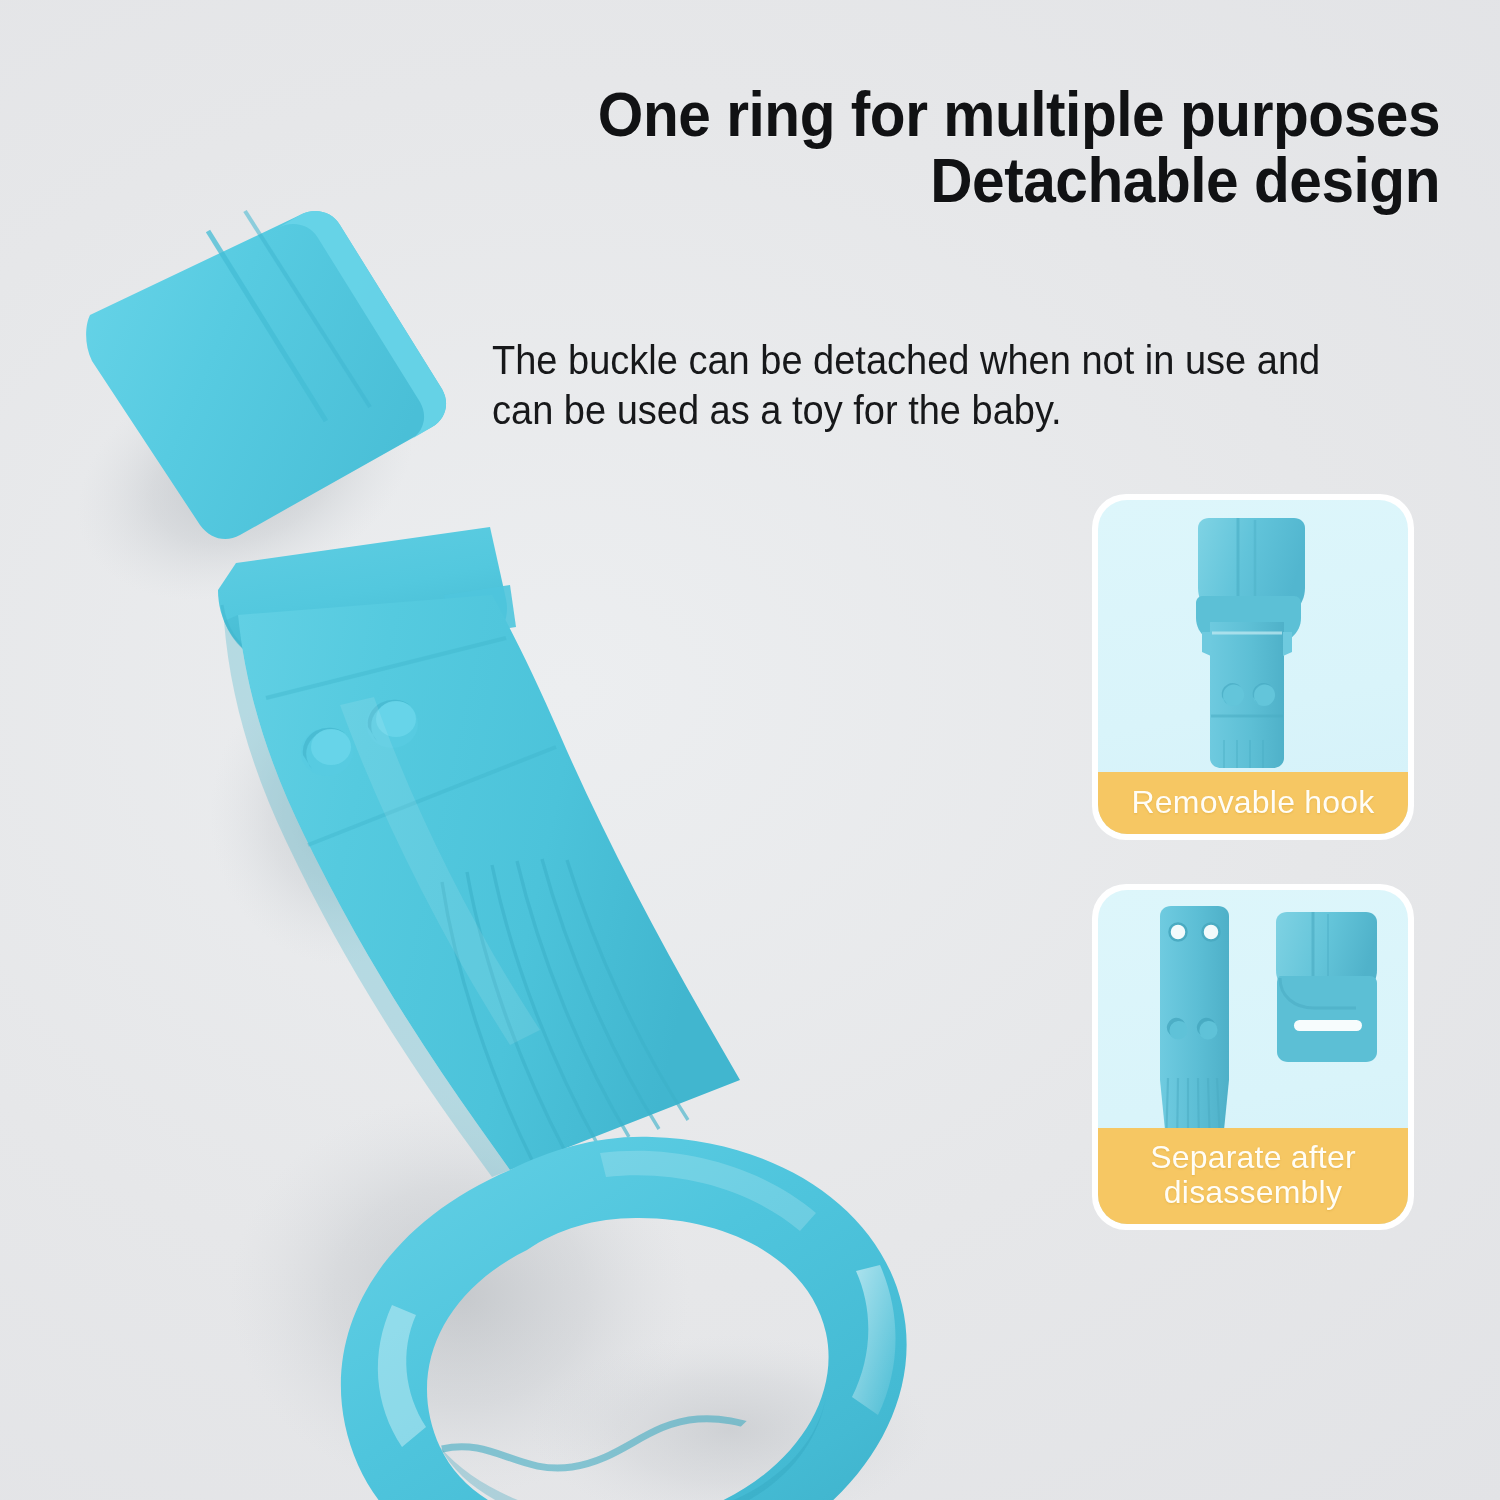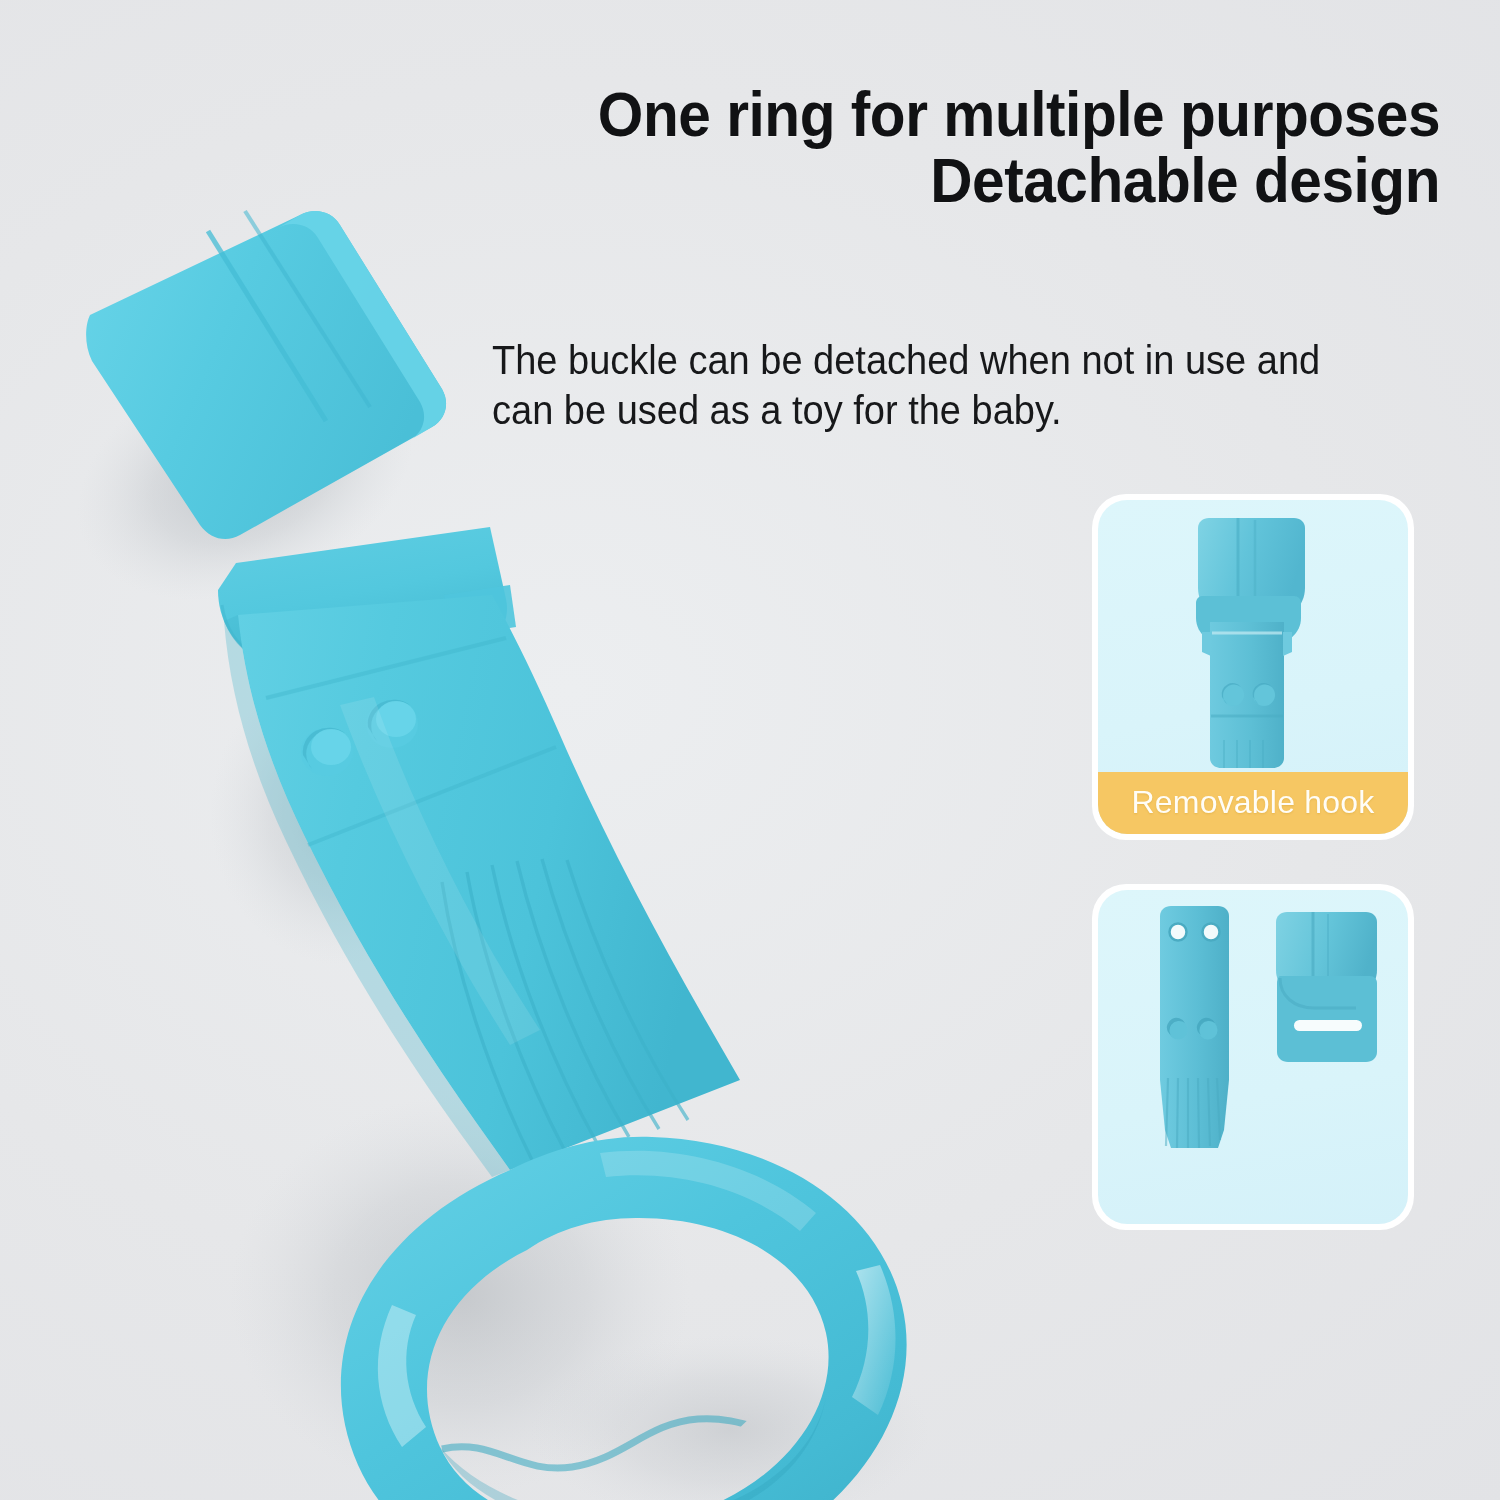--- a/index.html
+++ b/index.html
@@ -352,14 +352,20 @@
 
           <path d="M182 86 L272 86 C276 86 279 89 279 93 L279 162
                    C279 168 274 172 268 172 L190 172 C184 172 179 168 179 162
                    L179 93 C179 89 181 86 182 86 Z" fill="#5cbfd5"></path>
           <path d="M182 88 C182 106 196 118 216 118 L258 118" stroke="#4aabc2" stroke-width="3" fill="none" opacity="0.55"></path>
 
           <rect x="196" y="130" width="68" height="11" rx="5.5" fill="#ffffff" opacity="0.95"></rect>
         </g>
       </svg>
     </div>
+    <div class="card-caption">
+      <span>
+        <span>Separate after</span><br>
+        <span>disassembly</span>
+      </span>
+    </div>
   </div>
 </div>
 
 </body></html>

